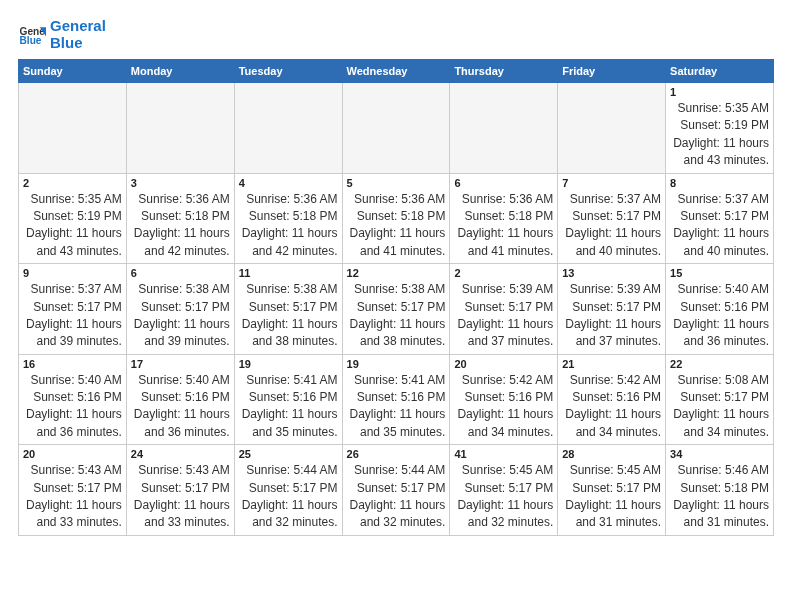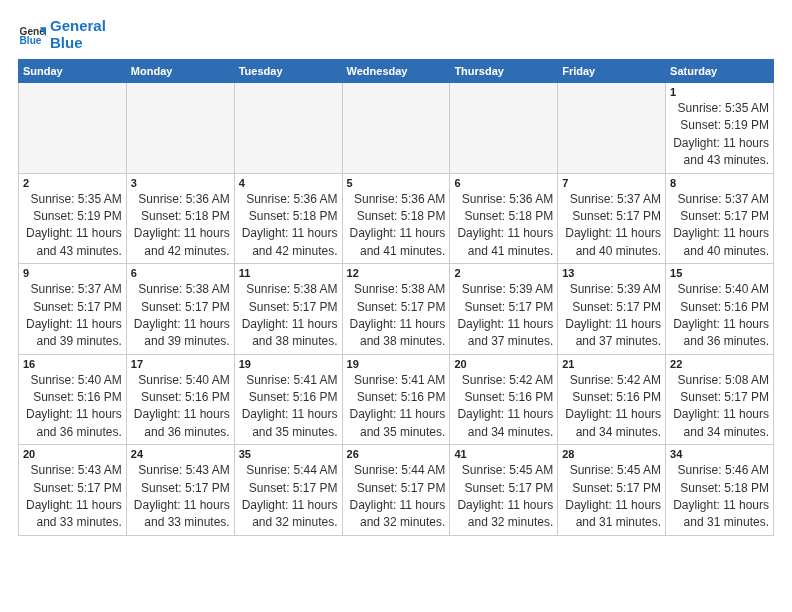--- a/index.html
+++ b/index.html
@@ -311,21 +311,21 @@
 and 33 minutes.</div>
           </td>
           <td>
             <div class="day-number">24</div>
             <div class="day-info">Sunrise: 5:43 AM
 Sunset: 5:17 PM
 Daylight: 11 hours
 and 33 minutes.</div>
           </td>
           <td>
-            <div class="day-number">35</div>
+            <div class="day-number">25</div>
             <div class="day-info">Sunrise: 5:44 AM
 Sunset: 5:17 PM
 Daylight: 11 hours
 and 32 minutes.</div>
           </td>
           <td>
             <div class="day-number">26</div>
             <div class="day-info">Sunrise: 5:44 AM
 Sunset: 5:17 PM
 Daylight: 11 hours

